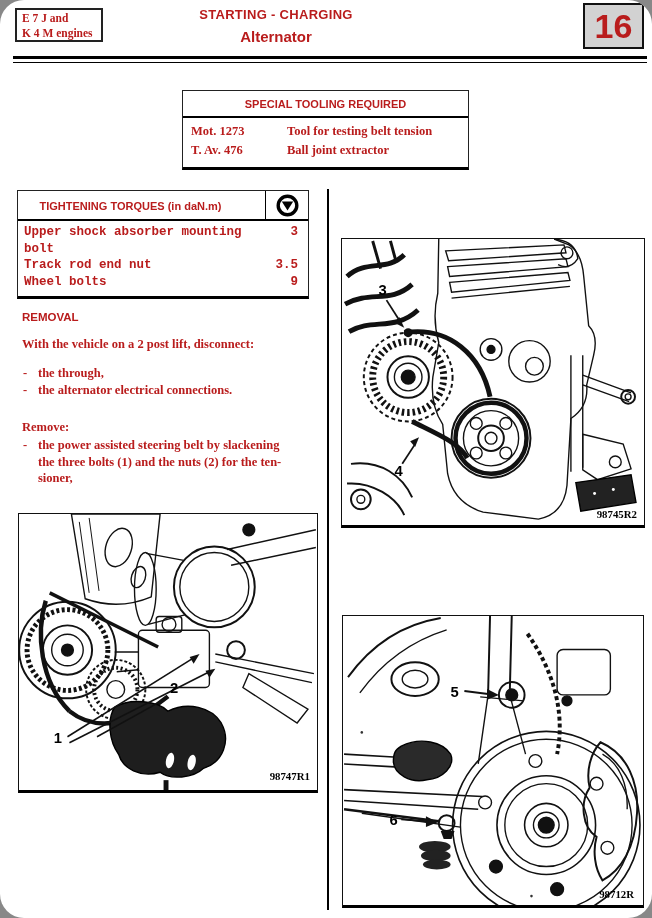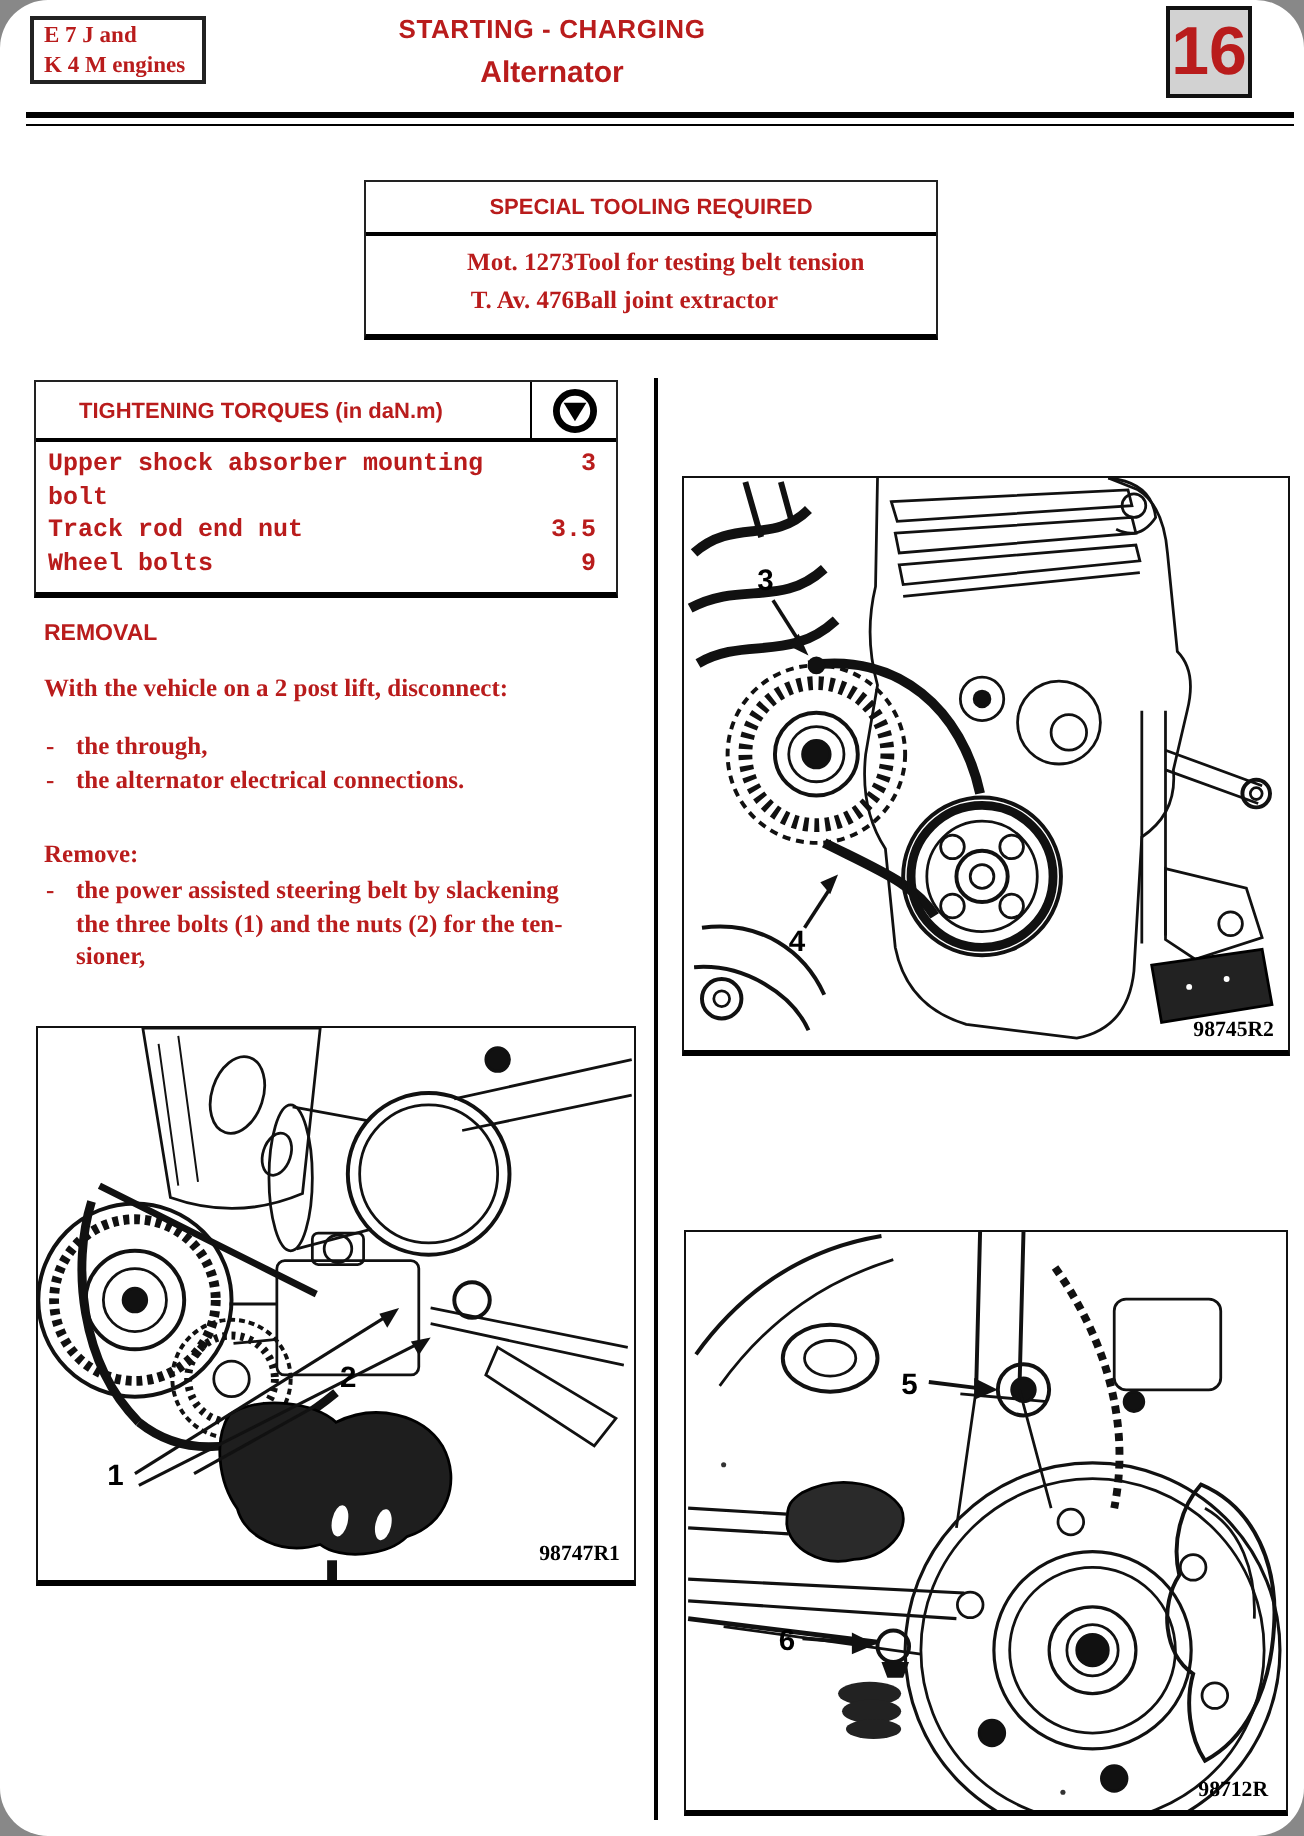--- a/index.html
+++ b/index.html
@@ -8,32 +8,32 @@
   .abs{position:absolute;}
   .sans{font-family:"Liberation Sans","DejaVu Sans",sans-serif;}
   .serifb{font-weight:bold;font-size:12.5px;line-height:16.5px;}
 
   
   #engine-box{left:15px;top:8px;width:88px;height:34px;border:2px solid #222;box-sizing:border-box;
               padding:1px 5px;font-weight:bold;font-size:11.5px;line-height:14.5px;}
   #titles{left:0;top:7px;width:552px;text-align:center;}
   #title-main{font-weight:bold;font-size:13px;letter-spacing:.3px;}
   #title-sub{font-weight:bold;font-size:15px;margin-top:6px;}
-  #section-box{left:583px;top:3px;width:43px;height:46px;background:#d2d2d2;border:2.5px solid #111;
+  #section-box{left:583px;top:3px;width:61px;height:46px;background:#d2d2d2;border:2.5px solid #111;
                box-sizing:border-box;text-align:center;font-weight:bold;font-size:34px;line-height:42px;}
   #header-rule{left:13px;top:56px;width:634px;height:2.5px;border-top:3.5px solid #000;border-bottom:1.8px solid #000;}
 
   
   .man-table{box-sizing:border-box;border:1.5px solid #222;border-bottom:3px solid #000;background:#fff;}
   .tbl-header{border-bottom:2.5px solid #000;text-align:center;font-weight:bold;font-size:11px;}
   #tooling-table{left:182px;top:90px;width:287px;}
   #tooling-table .tbl-header{padding:7px 0 6px;}
   #tooling-body{padding:4px 8px 7px;}
   .tooling-row{display:flex;font-weight:bold;font-size:12.5px;line-height:19px;}
-  .tool-col{width:96px;text-align:right;}
+  .tool-col{width:96px;}
   .desc-col{flex:1;}
 
   #torque-table{left:17px;top:190px;width:292px;}
   #torque-header{position:relative;display:flex;align-items:stretch;gap:28px;}
   #torque-title{flex:1;padding:9px 0 7px 6px;}
   #torque-icon-cell{width:42px;border-left:1.5px solid #000;display:flex;align-items:center;justify-content:center;}
   #torque-body{padding:3px 0 6px;}
   .torque-row{display:flex;font-weight:bold;font-size:12.5px;line-height:16.5px;padding:0 10px 0 6px;font-family:Liberation Mono, monospace;}
   .torque-item{flex:1;}
   .torque-val{width:36px;text-align:right;}

